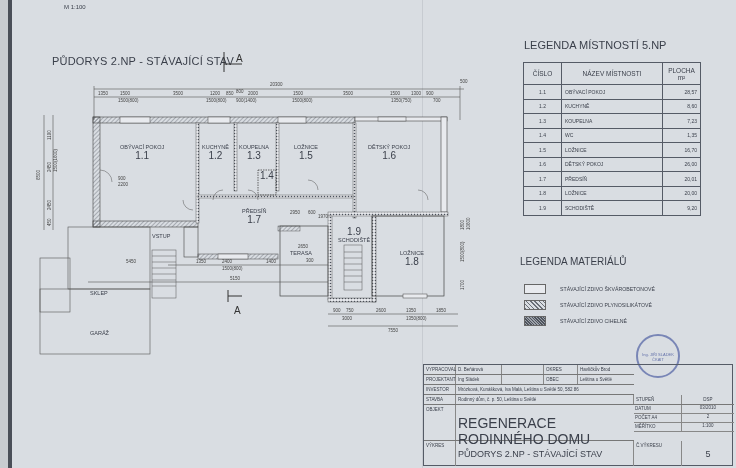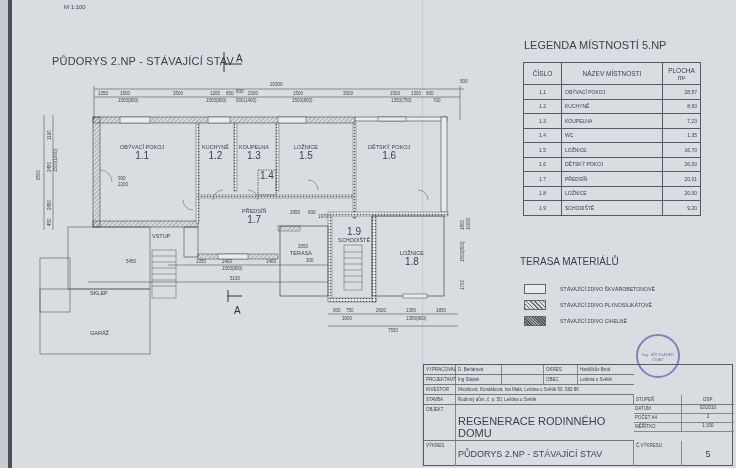--- a/index.html
+++ b/index.html
@@ -15,21 +15,21 @@
 table.rooms td,table.rooms th{border:1px solid #555b66;height:14.5px;padding:0 3px}
 table.rooms th{font-weight:normal;font-size:6.5px;height:22px}
 table.rooms td.n{text-align:center;width:38px}
 table.rooms td.a{text-align:right;width:38px}
 .mat-title{position:absolute;left:512px;top:256px;font-size:10px}
 .mat{position:absolute;left:516px;font-size:5.2px;display:flex;align-items:center;gap:14px}
 .sw{width:22px;height:10px;border:1px solid #666}
 .tb{position:absolute;left:415px;top:364px;width:310px;height:102px;border:1px solid #555b66;font-size:4.5px}
 .tb .r{position:absolute;left:0;border-bottom:1px solid #777;display:flex}
 .tb .c{border-right:1px solid #888;padding:2px}
-.big{font-size:11px}
+.big{font-size:14px}
 .stamp{position:absolute;left:628px;top:334px;width:44px;height:44px;border:2px solid #5a6aa8;border-radius:50%;opacity:.75;font-size:4px;color:#3d4e98;text-align:center}
 </style>
 </head>
 <body>
 
 <div class="sheet">
   <div class="fold"></div>
   <div class="scale">M 1:100</div>
   <div class="title">PŮDORYS 2.NP - STÁVAJÍCÍ STAV</div>
 
@@ -289,21 +289,21 @@
           <td class="a">20,00</td>
         </tr>
     <tr>
           <td class="n">1.9</td>
           <td>SCHODIŠTĚ</td>
           <td class="a">9,20</td>
         </tr>
   </tbody>
     </table>
 
-  <div class="mat-title">TERASA MATERIÁLŮ</div>
+  <div class="mat-title">LEGENDA MATERIÁLŮ</div>
   <div class="mat" style="top:284px">
     <div class="sw" style="background:#e8eaee"></div>
     <span>STÁVAJÍCÍ ZDIVO ŠKVÁROBETONOVÉ</span>
     </div>
   <div class="mat" style="top:300px">
     <div class="sw" style="background:repeating-linear-gradient(45deg,#6a6f78 0 1px,#d9dde2 1px 3px)"></div>
     <span>STÁVAJÍCÍ ZDIVO PLYNOSILIKÁTOVÉ</span>
     </div>
   <div class="mat" style="top:316px">
     <div class="sw" style="background:repeating-linear-gradient(45deg,#4f545d 0 1px,#9ca1a9 1px 2px)"></div>

